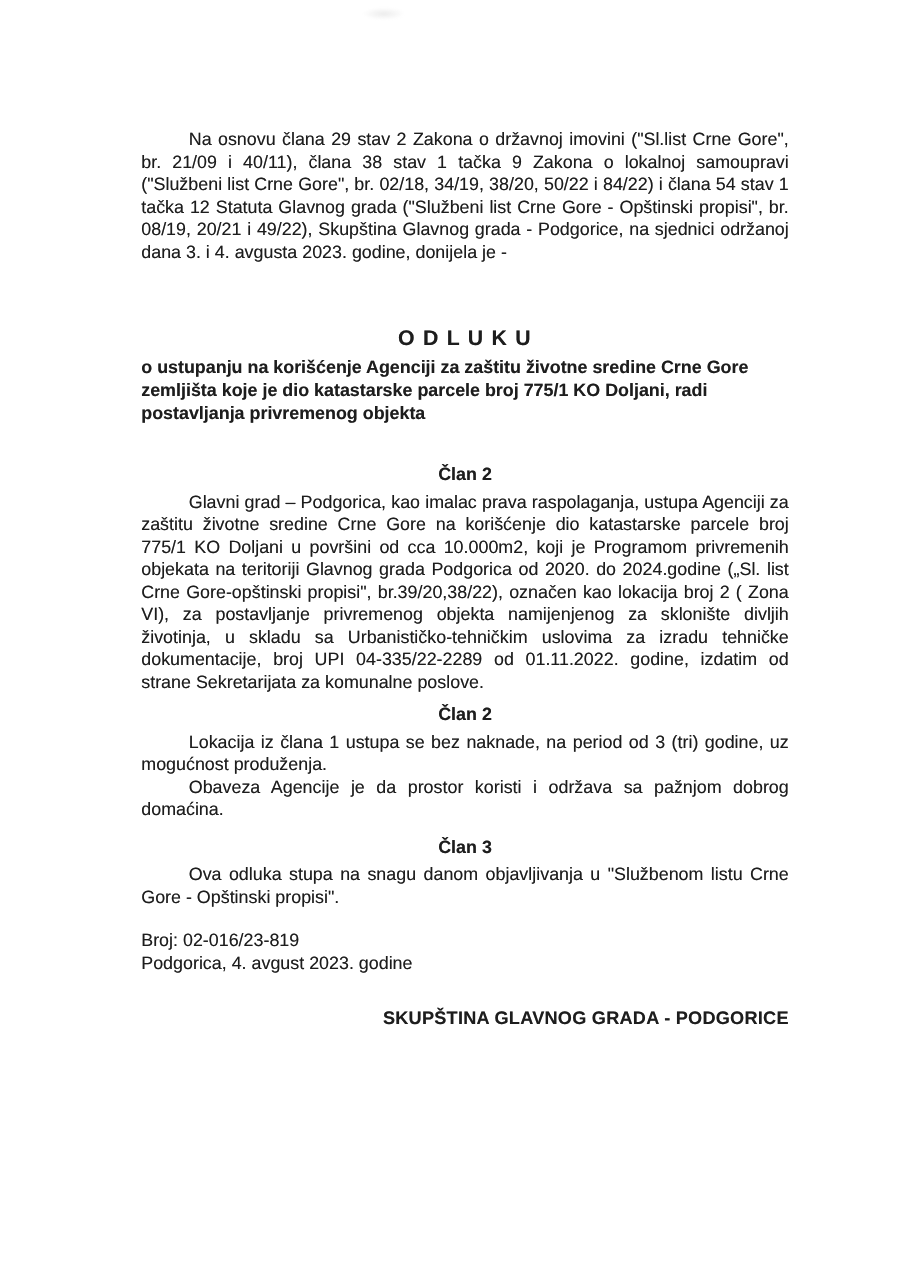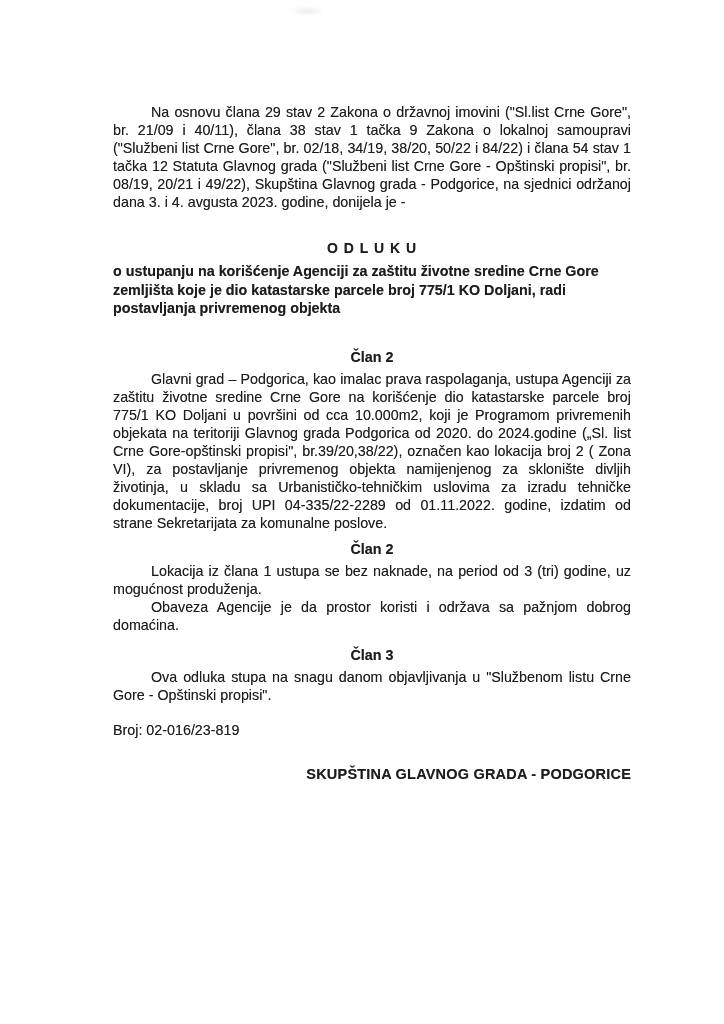--- a/index.html
+++ b/index.html
@@ -16,22 +16,22 @@
   }
   .content { padding:0 93px 0 113px; }
   .scan-smudge {
     position:absolute; left:290px; top:6px; width:34px; height:10px;
     background:radial-gradient(ellipse at center, #c9c9c9 0%, rgba(255,255,255,0) 70%);
     opacity:.35; filter:blur(1px); border-radius:5px;
   }
   p, h1, h2, h3 { margin:0; }
   .intro { padding-top:103px; text-align:justify; text-indent:38px; }
   .doc-title {
-    margin-top:28px; text-align:center;
-    font-size:14px; font-weight:bold; letter-spacing:1px;
+    margin-top:51px; text-align:center;
+    font-size:17px; font-weight:bold; letter-spacing:1px;
   }
   .doc-subtitle {
     margin-top:5px; text-align:left;
     font-size:14.3px; font-weight:bold; line-height:18.5px;
   }
   .article-heading {
     text-align:center; font-weight:bold; font-size:14.3px;
     margin:8px 0 4px;
   }
   .article-heading.first { margin-top:30px; }
@@ -85,20 +85,21 @@
       <p class="body-par">Lokacija iz člana 1 ustupa se bez naknade, na period od 3 (tri) godine, uz mogućnost produženja.</p>
       <p class="body-par">Obaveza Agencije je da prostor koristi i održava sa pažnjom dobrog domaćina.</p>
     </section>
 
     <section>
       <h3 class="article-heading third">Član 3</h3>
       <p class="body-par">Ova odluka stupa na snagu danom objavljivanja u "Službenom listu Crne Gore - Opštinski propisi".</p>
     </section>
 
     <p class="ref-line">Broj: 02-016/23-819</p>
+    <p class="place-line">Podgorica, 4. avgust 2023. godine</p>
 
     <div class="assembly">SKUPŠTINA GLAVNOG GRADA - PODGORICE</div>
   </div>
 
   <div class="signer">
     <div>PREDSJEDNICA,</div>
   </div>
 
   <svg class="stamp" viewBox="0 0 140 140" aria-label="СКУПШТИНА ГЛАВНОГ ГРАДА">
     <g transform="rotate(-12 70 70)">

